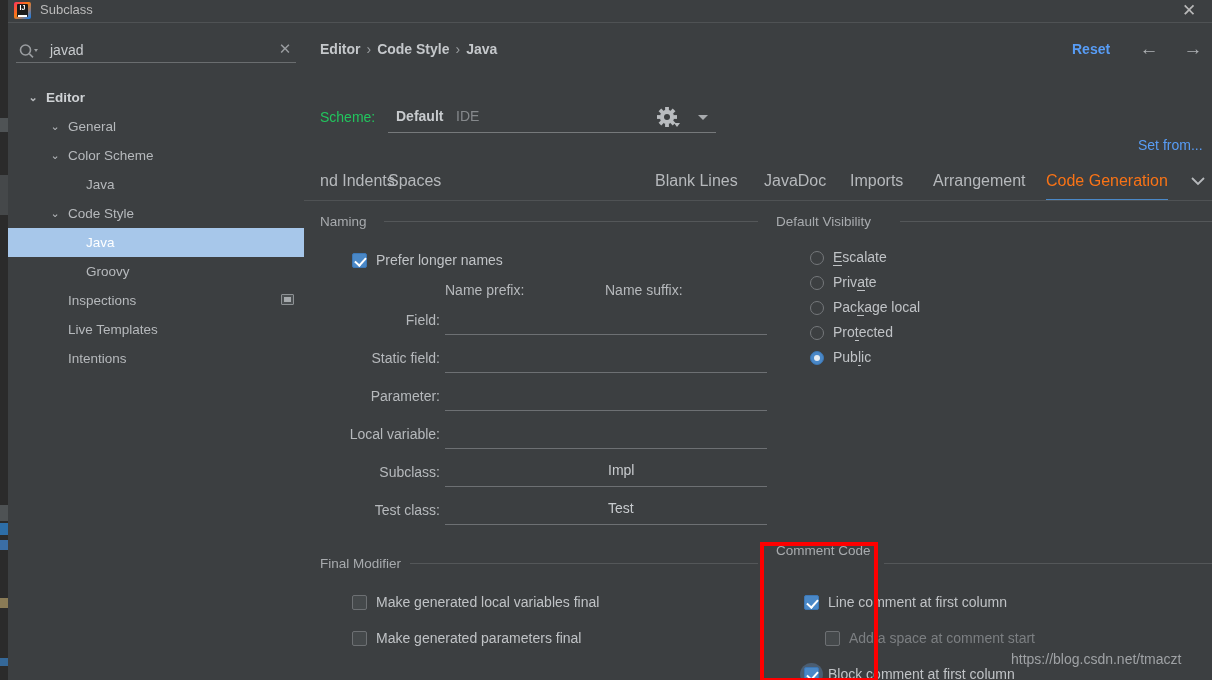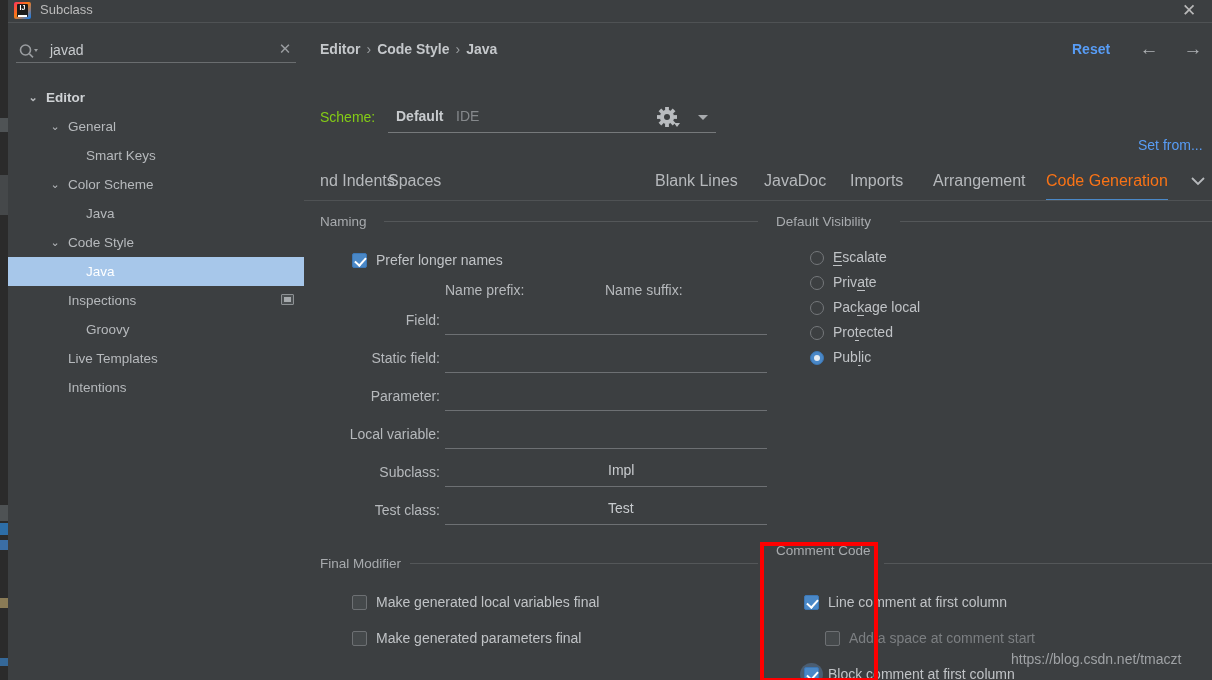--- a/index.html
+++ b/index.html
@@ -50,21 +50,21 @@
   
   .content { position: absolute; left: 304px; top: 23px; width: 908px; height: 657px; background: #3c3f41; }
 
   .breadcrumb { position: absolute; left: 16px; top: 18px; font-size: 14px; font-weight: bold; color: #c5c8cb; }
   .breadcrumb .sep { color: #9a9da0; font-weight: normal; margin: 0 6px; }
   .reset-link { position: absolute; left: 768px; top: 18px; font-size: 14px; font-weight: bold; color: #589df6; cursor: pointer; }
   .nav-arrow { position: absolute; top: 16px; width: 26px; height: 22px; color: #b1b4b7; font-size: 19px; line-height: 20px; text-align: center; cursor: pointer; }
   .nav-back { left: 832px; }
   .nav-fwd { left: 876px; }
 
-  .scheme-label { position: absolute; left: 16px; top: 86px; font-size: 14px; color: #84cc16; }
+  .scheme-label { position: absolute; left: 16px; top: 86px; font-size: 14px; color: #22c55e; }
   .scheme-box { position: absolute; left: 84px; top: 82px; width: 328px; height: 26px; cursor: pointer; }
   .scheme-val { position: absolute; left: 8px; top: 3px; font-size: 14px; font-weight: bold; color: #c8cbce; }
   .scheme-sub { position: absolute; left: 68px; top: 3px; font-size: 14px; color: #86898c; }
   .scheme-arrow { position: absolute; right: 8px; top: 10px; width: 0; height: 0;
     border-left: 5px solid transparent; border-right: 5px solid transparent; border-top: 5px solid #a8abae; }
   .scheme-underline { position: absolute; left: 84px; top: 109px; width: 328px; height: 1px; background: #76797b; }
   .gear-btn { position: absolute; left: 348px; top: 82px; width: 30px; height: 26px; cursor: pointer; }
 
   .setfrom-link { position: absolute; left: 834px; top: 114px; font-size: 14px; color: #589df6; cursor: pointer; }
 
@@ -150,42 +150,39 @@
     <div class="tree" id="tree">
         <div class="tree-item bold">
           <span class="chev" style="left: 18px;">⌄</span>
           <span class="lbl" style="left: 38px;">Editor</span>
         </div>
         <div class="tree-item">
           <span class="chev" style="left: 40px;">⌄</span>
           <span class="lbl" style="left: 60px;">General</span>
         </div>
         <div class="tree-item">
-          <span class="lbl" style="left: 78px;">Smart Keys</span>
-        </div>
-        <div class="tree-item">
           <span class="chev" style="left: 40px;">⌄</span>
           <span class="lbl" style="left: 60px;">Color Scheme</span>
         </div>
         <div class="tree-item">
           <span class="lbl" style="left: 78px;">Java</span>
         </div>
         <div class="tree-item">
           <span class="chev" style="left: 40px;">⌄</span>
           <span class="lbl" style="left: 60px;">Code Style</span>
         </div>
         <div class="tree-item selected">
           <span class="lbl" style="left: 78px;">Java</span>
         </div>
         <div class="tree-item">
+          <span class="lbl" style="left: 78px;">Groovy</span>
+        </div>
+        <div class="tree-item">
           <span class="lbl" style="left: 60px;">Inspections</span>
           <span class="badge-icon"></span>
-        </div>
-        <div class="tree-item">
-          <span class="lbl" style="left: 78px;">Groovy</span>
         </div>
         <div class="tree-item">
           <span class="lbl" style="left: 60px;">Live Templates</span>
         </div>
         <div class="tree-item">
           <span class="lbl" style="left: 60px;">Intentions</span>
         </div>
       </div>
   </div>
 

